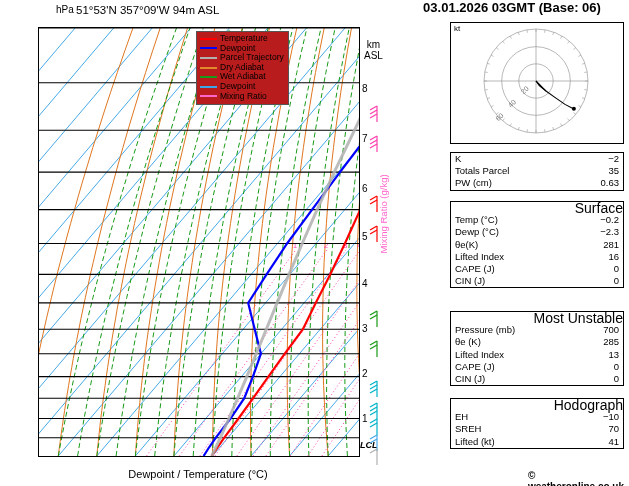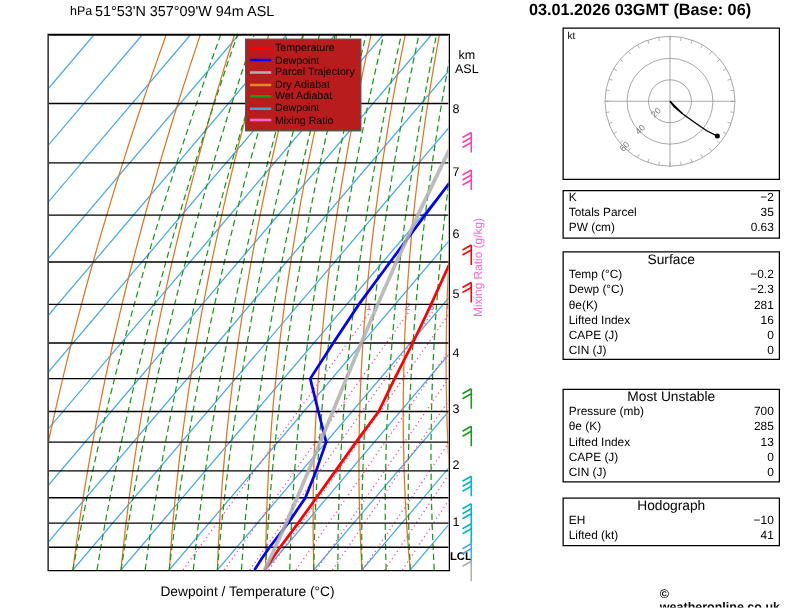--- a/index.html
+++ b/index.html
@@ -21,34 +21,34 @@
   
   #legend{position:absolute;left:196px;top:31px;background:#b91c1c;border:1px solid #555;padding:2px 4px 3px 3px;font-size:8.5px;line-height:9.6px;color:#000;}
   #legend .row{display:flex;align-items:center;height:9.6px;}
   #legend .swatch{width:17px;height:0;border-top-width:2px;border-top-style:solid;margin-right:3px;}
   #legend .lbl{white-space:nowrap;}
 
   
   #mixlabel{position:absolute;left:383px;top:214px;transform-origin:50% 50%;transform:translate(-50%,-50%) rotate(-90deg);font-size:9.5px;color:#ff66cc;white-space:nowrap;}
 
   
-  #lcl{position:absolute;left:360px;top:440px;font-size:9px;color:#000;font-weight:bold;}
+  #lcl{position:absolute;left:360px;top:440px;font-size:9px;color:#000;font-weight:bold;font-style:italic;}
 
   
   #right{position:absolute;left:396px;top:0;width:233px;height:486px;}
   #rt-title{position:absolute;left:116px;top:0;transform:translateX(-50%);font-size:13px;font-weight:bold;color:#000;white-space:nowrap;}
 
   
   #hodo-box{position:absolute;left:54px;top:22px;width:172px;height:120px;border:1px solid #000;background:#fff;}
   #hodo-kt{position:absolute;left:3px;top:1px;font-size:8px;color:#000;}
 
   
   .tbl{position:absolute;left:54px;width:172px;border:1px solid #000;background:#fff;font-size:9.5px;color:#000;}
   .tbl .r{display:flex;justify-content:space-between;padding:0 4px;height:12.2px;line-height:12.2px;white-space:nowrap;}
-  .tbl .hdr{text-align:center;display:block;height:12.2px;line-height:12.2px;font-size:11px;}
+  .tbl .hdr{text-align:right;display:block;height:12.2px;line-height:12.2px;font-size:14px;}
   .tbl .r .k{text-align:left;}
   .tbl .r .v{text-align:right;}
   #tbl1{top:152px;}
   #tbl2{top:201px;}
   #tbl3{top:311px;}
   #tbl4{top:398px;}
 
   #credit{position:absolute;left:228px;top:470px;transform:translateX(-100%);font-size:10px;color:#000;font-weight:bold;}
   .cpy{font-size:10px;}
 </style>
@@ -386,20 +386,24 @@
           <span class="v">0</span>
         </div>
       </div>
     <div class="tbl" id="tbl4">
         <div class="hdr">Hodograph</div>
         <div class="r">
           <span class="k">EH</span>
           <span class="v">−10</span>
         </div>
         <div class="r">
+          <span class="k">SREH</span>
+          <span class="v">70</span>
+        </div>
+        <div class="r">
           <span class="k">Lifted (kt)</span>
           <span class="v">41</span>
         </div>
       </div>
 
     <div id="credit" class="cpy">© weatheronline.co.uk</div>
   </div>
 </div>
 
 </body></html>

